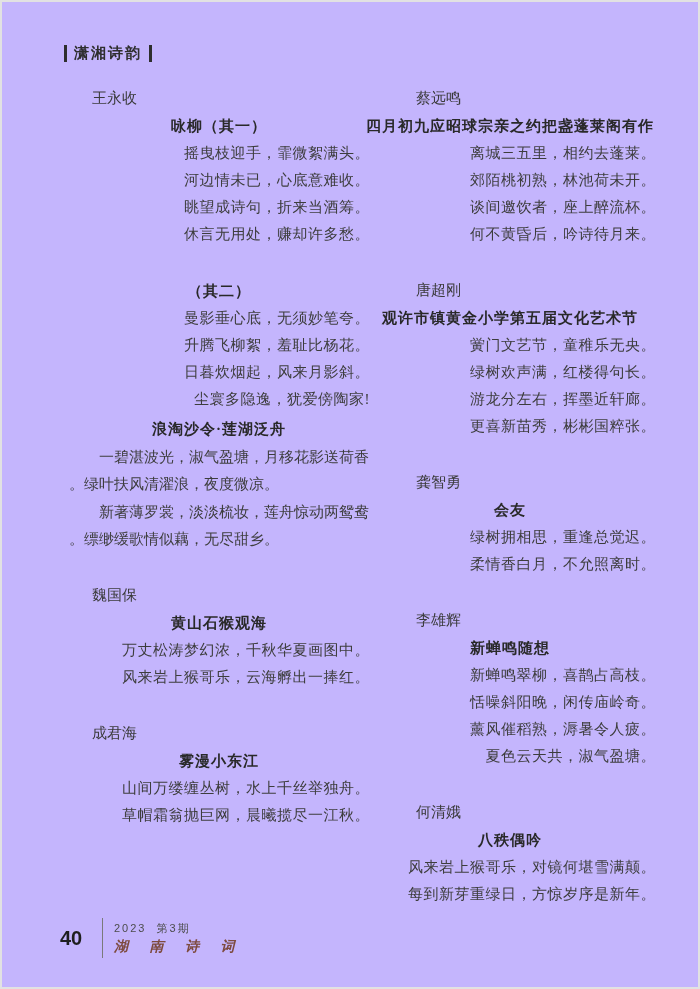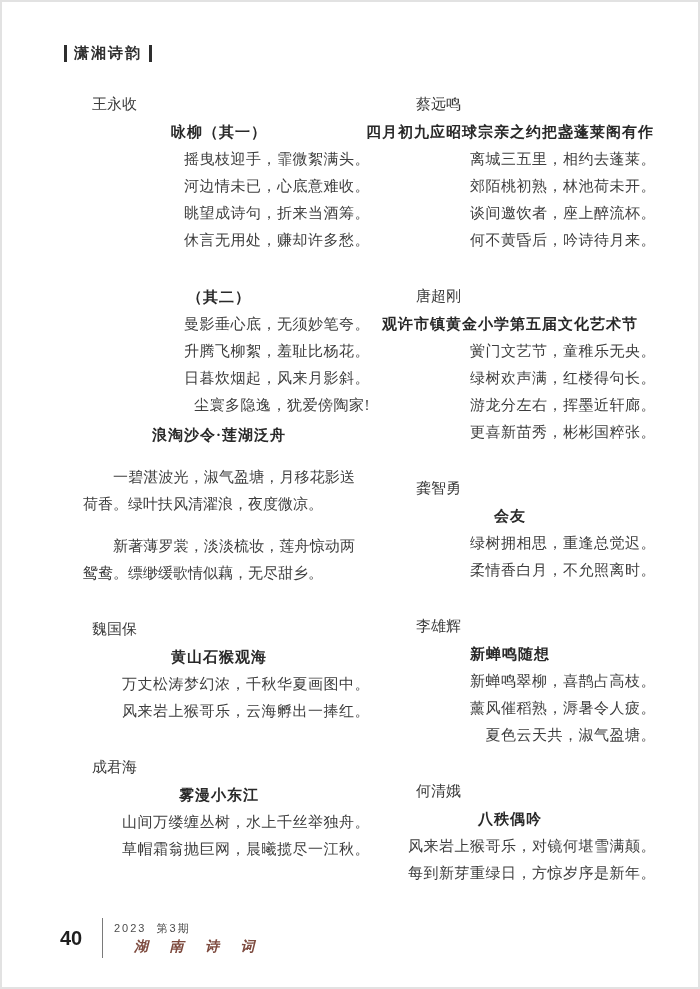--- a/index.html
+++ b/index.html
@@ -1,20 +1,20 @@
 <!DOCTYPE html>
 <html lang="zh"><head>
 <meta charset="utf-8">
 <style>
   html,body{margin:0;padding:0;background:#ececec;}
   .page{
     position:relative;
     width:700px;height:989px;
     margin:0 auto;
-    background:#ffffff;
+    background:#c4b5fd;
     border:2px solid #e2e2e2;
     box-sizing:border-box;
     overflow:hidden;
     font-family:"Liberation Serif", serif;
     color:#3d3d3d;
   }
   
   .header{
     position:absolute;top:42px;left:62px;
     display:flex;align-items:center;gap:7px;
@@ -28,33 +28,33 @@
   .col-left{left:66px;width:302px;}
   .col-right{left:362px;width:292px;}
   .section{margin:0;}
   .author{
     font-family:"Liberation Sans", sans-serif;
     font-size:15px;color:#3a3a3a;
     line-height:24px;
     margin:30px 0 2px 24px;
   }
   .col-right .author{margin-left:52px;font-family:Liberation Serif, serif;}
-  .section:first-child .author{margin-top:12px;}
+  .section:first-child .author{margin-top:6px;}
   .poem + .poem .poem-title{margin-top:30px;}
   .poem-title{
     font-weight:bold;font-size:15px;color:#292929;
     text-align:center;line-height:27px;margin-top:3px;
     white-space:nowrap;letter-spacing:1px;
   }
   .poem-line{
     text-align:right;line-height:27px;font-size:15px;
     color:#3d3d3d;letter-spacing:0.5px;
   }
   .prose-line{
-    margin:15px;text-indent:2em;line-height:27px;font-size:15px;
+    margin:1px;text-indent:2em;line-height:27px;font-size:15px;
     color:#3d3d3d;text-align:justify;line-break:anywhere;
   }
   
   .footer{
     position:absolute;left:58px;top:916px;
     display:flex;align-items:center;
   }
   .page-num{
     font-family:"Liberation Sans", sans-serif;
     font-weight:bold;font-size:20px;color:#1f1f1f;
@@ -64,21 +64,20 @@
   .issue-box{display:flex;flex-direction:column;justify-content:center;}
   .issue-line{
     font-family:"Liberation Sans", sans-serif;
     font-size:11px;color:#4c4c4c;letter-spacing:2px;white-space:pre;
     line-height:17px;
   }
   .journal-script{
     font-style:italic;font-weight:bold;
     font-size:14px;letter-spacing:9px;line-height:19px;
     white-space:pre;
-    margin-left:20px;
   }
 </style>
 </head>
 <body>
 
 <div class="page">
 
   <div class="header">
     <span class="hbar"></span>
     <span>潇湘诗韵</span>
@@ -154,20 +153,21 @@
           <div class="poem-title">会友</div>
           <div class="poem-line">绿树拥相思，重逢总觉迟。</div>
           <div class="poem-line">柔情香白月，不允照离时。</div>
         </div>
       </div>
       <div class="section">
         <div class="author">李雄辉</div>
         <div class="poem">
           <div class="poem-title">新蝉鸣随想</div>
           <div class="poem-line">新蝉鸣翠柳，喜鹊占高枝。</div>
+          <div class="poem-line">恬噪斜阳晚，闲传庙岭奇。</div>
           <div class="poem-line">薰风催稻熟，溽暑令人疲。</div>
           <div class="poem-line">夏色云天共，淑气盈塘。</div>
         </div>
       </div>
       <div class="section">
         <div class="author">何清娥</div>
         <div class="poem">
           <div class="poem-title">八秩偶吟</div>
           <div class="poem-line">风来岩上猴哥乐，对镜何堪雪满颠。</div>
           <div class="poem-line">每到新芽重绿日，方惊岁序是新年。</div>

